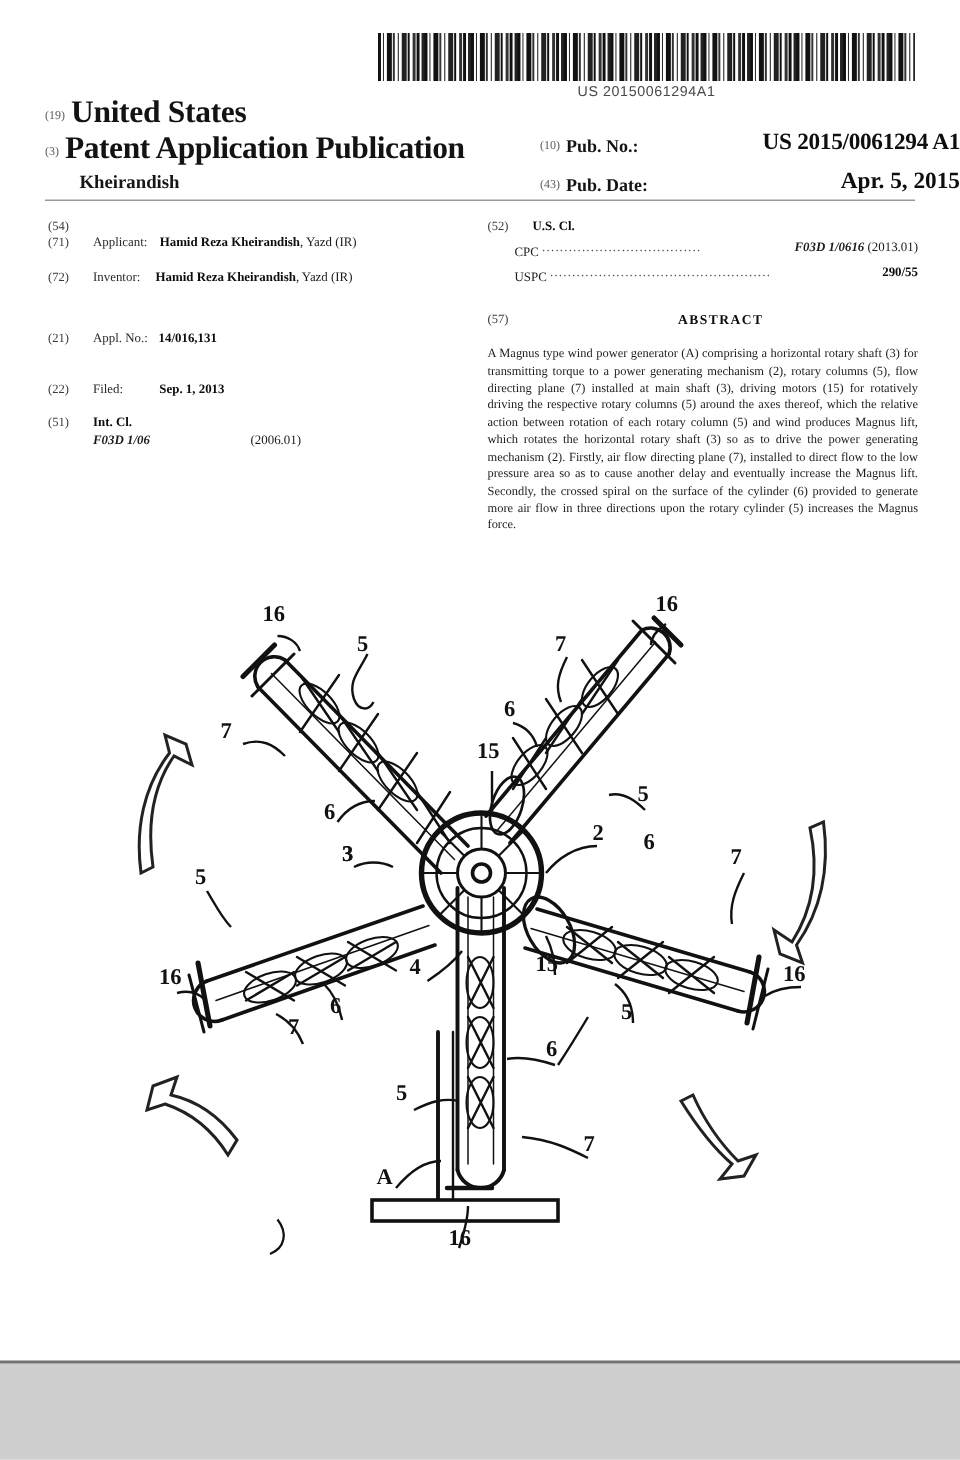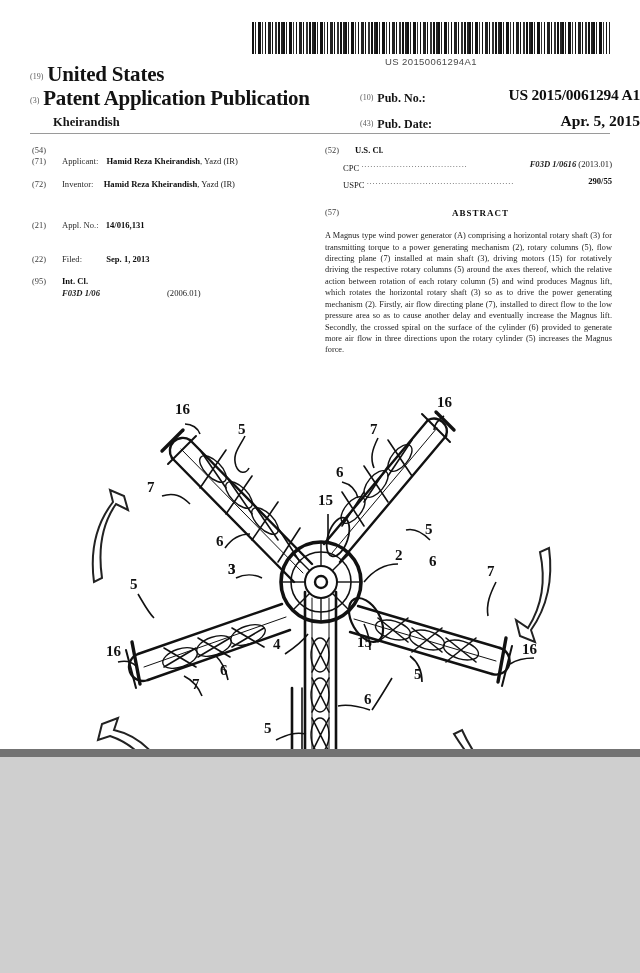--- a/index.html
+++ b/index.html
@@ -9,24 +9,24 @@
   }
   body {
     width: 640px;
     height: 973px;
     overflow: hidden;
     font-family: "Liberation Serif", serif;
   }
   .page {
     position: relative;
     width: 640px;
-    height: 757px;
+    height: 909px;
     background: #ffffff;
     box-sizing: border-box;
-    border-bottom: 8px solid #737373;
+    border-bottom: 2px solid #737373;
     overflow: hidden;
   }
 
   
   .barcode-block {
     position: absolute;
     left: 252px;
     top: 22px;
     width: 358px;
     text-align: center;
@@ -276,21 +276,21 @@
     <div class="fld" style="margin-top:22px;">
       <span class="num">(22)</span>
       <div class="body">
         <span class="lbl">Filed:</span>
         <span class="bld" style="margin-left:22px;">Sep. 1, 2013</span>
       </div>
     </div>
 
 
     <div class="fld">
-      <span class="num">(95)</span>
+      <span class="num">(51)</span>
       <div class="body">
         <div class="bld">Int. Cl.</div>
         <div style="position:relative;">
           <span class="ital">F03D 1/06</span>
           <span style="position:absolute;left:105px;top:0;">(2006.01)</span>
         </div>
       </div>
     </div>
   </div>
 

